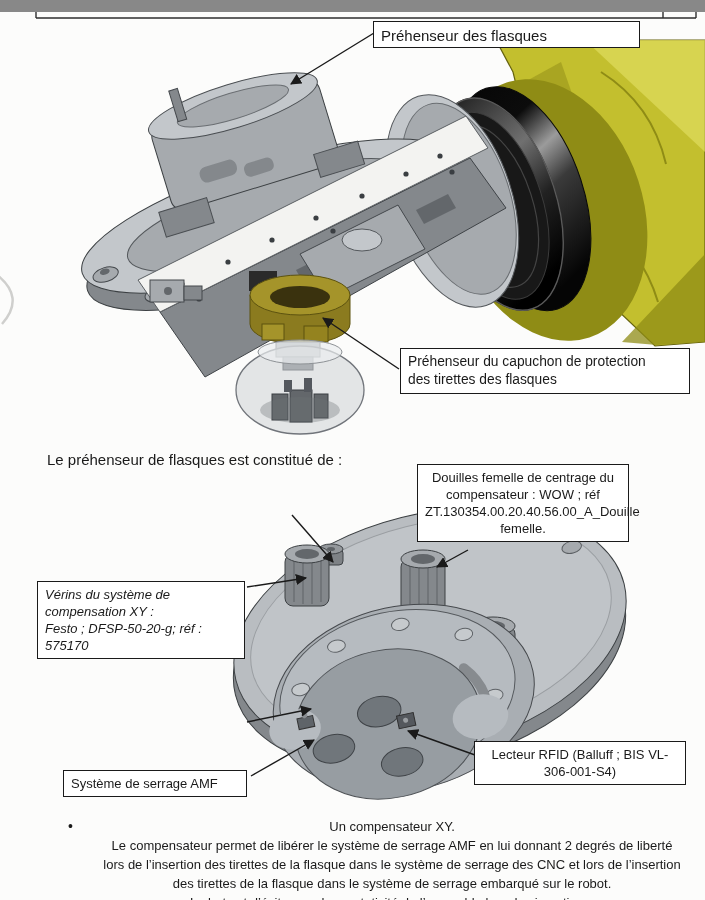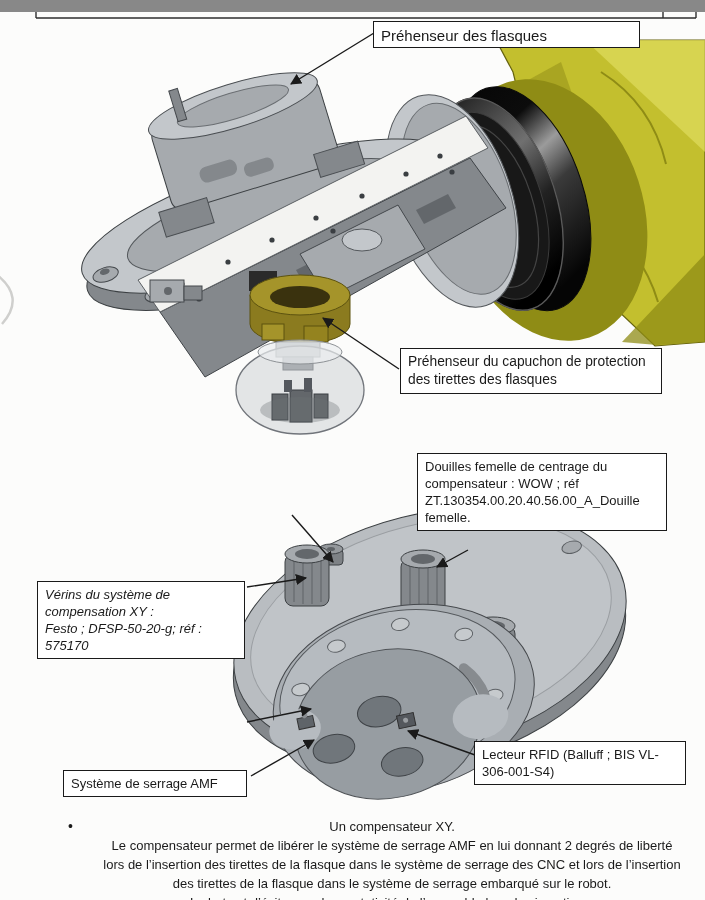--- a/index.html
+++ b/index.html
@@ -269,39 +269,40 @@
     <line class="ld" x1="292" y1="63" x2="333" y2="110" marker-end="url(#arr2)"></line>
     <line class="ld" x1="468" y1="98" x2="437" y2="115" marker-end="url(#arr2)"></line>
     <line class="ld" x1="247" y1="135" x2="306" y2="126" marker-end="url(#arr2)"></line>
     <line class="ld" x1="247" y1="270" x2="311" y2="257" marker-end="url(#arr2)"></line>
     <line class="ld" x1="251" y1="324" x2="314" y2="288" marker-end="url(#arr2)"></line>
     <line class="ld" x1="475" y1="303" x2="408" y2="279" marker-end="url(#arr2)"></line>
   </svg>
 
   <div class="callout big" style="left:373px; top:9px; width:267px; height:27px;">Préhenseur des flasques</div>
 
-  <div class="callout" style="left:400px; top:336px; width:262px; font-size:13.8px; line-height:18px;">Préhenseur du capuchon de protection
+  <div class="callout" style="left:400px; top:336px; width:290px; font-size:13.8px; line-height:18px;">Préhenseur du capuchon de protection
 des tirettes des flasques</div>
 
-
-
-  <div class="callout" style="left:417px; top:441px; width:250px;">Douilles femelle de centrage du
+  <div class="intro">Le préhenseur de flasques est constitué de :</div>
+
+
+  <div class="callout" style="left:417px; top:452px; width:212px;text-align:center;">Douilles femelle de centrage du
 compensateur : WOW ; réf
 ZT.130354.00.20.40.56.00_A_Douille
 femelle.</div>
 
   <div class="callout" style="left:37px;  top:569px; width:208px;font-style:italic;">Vérins du système de
 compensation XY :
 Festo ; DFSP-50-20-g; réf :
 575170</div>
 
 
   <div class="callout" style="left:63px;  top:758px; width:184px;">Système de serrage AMF</div>
 
-  <div class="callout" style="left:474px; top:729px; width:212px;">Lecteur RFID (Balluff ; BIS VL-
+  <div class="callout" style="left:474px; top:729px; width:212px;text-align:center;">Lecteur RFID (Balluff ; BIS VL-
 306-001-S4)</div>
 
   <div class="note-bullet">•</div>
   <div class="note">Un compensateur XY.
 Le compensateur permet de libérer le système de serrage AMF en lui donnant 2 degrés de liberté
 lors de l’insertion des tirettes de la flasque dans le système de serrage des CNC et lors de l’insertion
 des tirettes de la flasque dans le système de serrage embarqué sur le robot.
 Le but est d’éviter une hyperstaticité de l’ensemble lors des insertions.</div>
 
 </div>

